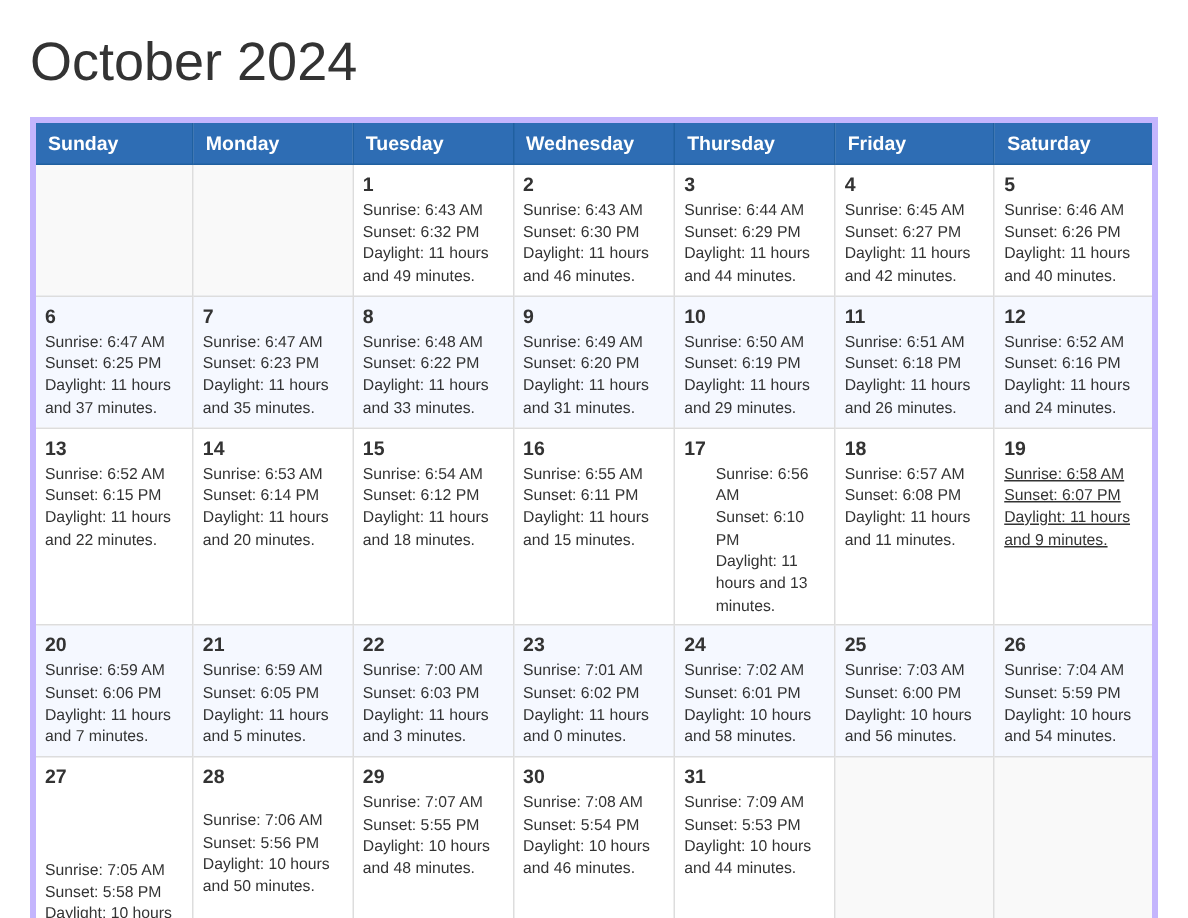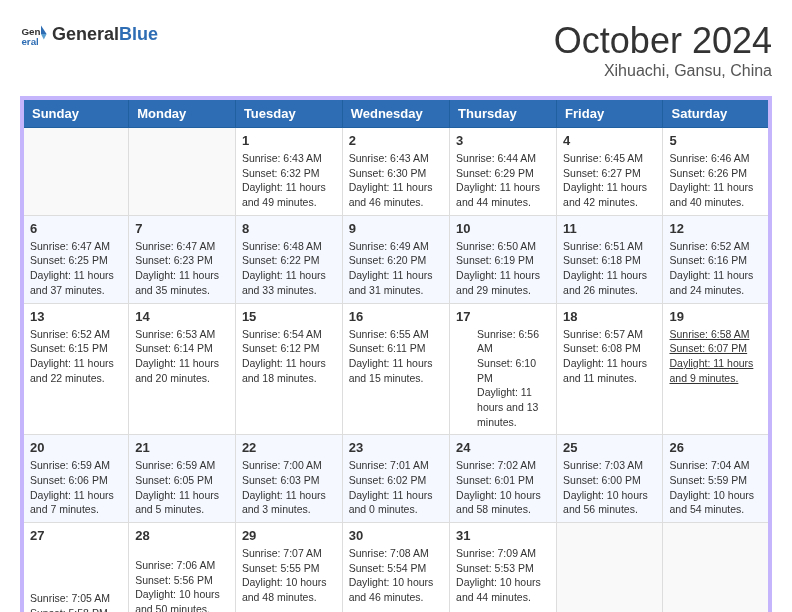--- a/index.html
+++ b/index.html
@@ -76,34 +76,22 @@
       font-size: 10.5px;
     }
     .row-bg-even td {
       background: #f5f8ff;
     }
   </style>
 </head>
 <body>
 
 <div class="header">
-  <div class="logo">
-    <svg class="logo-icon" viewBox="0 0 40 40">
-      <text x="2" y="22" font-size="14" font-weight="bold" fill="#333">Gen</text>
-      <text x="2" y="36" font-size="14" font-weight="bold" fill="#2e6db4">eral</text>
-      <polygon points="30,8 38,20 30,20" fill="#2e6db4"></polygon>
-      <polygon points="30,20 38,20 34,28" fill="#5ba0d0"></polygon>
-    </svg>
-    <div>
-      <span style="font-size:18px;font-weight:bold;color:#333;">General</span><span style="font-size:18px;font-weight:bold;color:#2e6db4;">Blue</span>
-    </div>
-  </div>
   <div class="title-area">
     <div class="month-title">October 2024</div>
-    <div class="location-title">Xihuachi, Gansu, China</div>
   </div>
 </div>
 
 <table class="calendar">
   <thead>
     <tr>
       <th>Sunday</th>
       <th>Monday</th>
       <th>Tuesday</th>
       <th>Wednesday</th>

